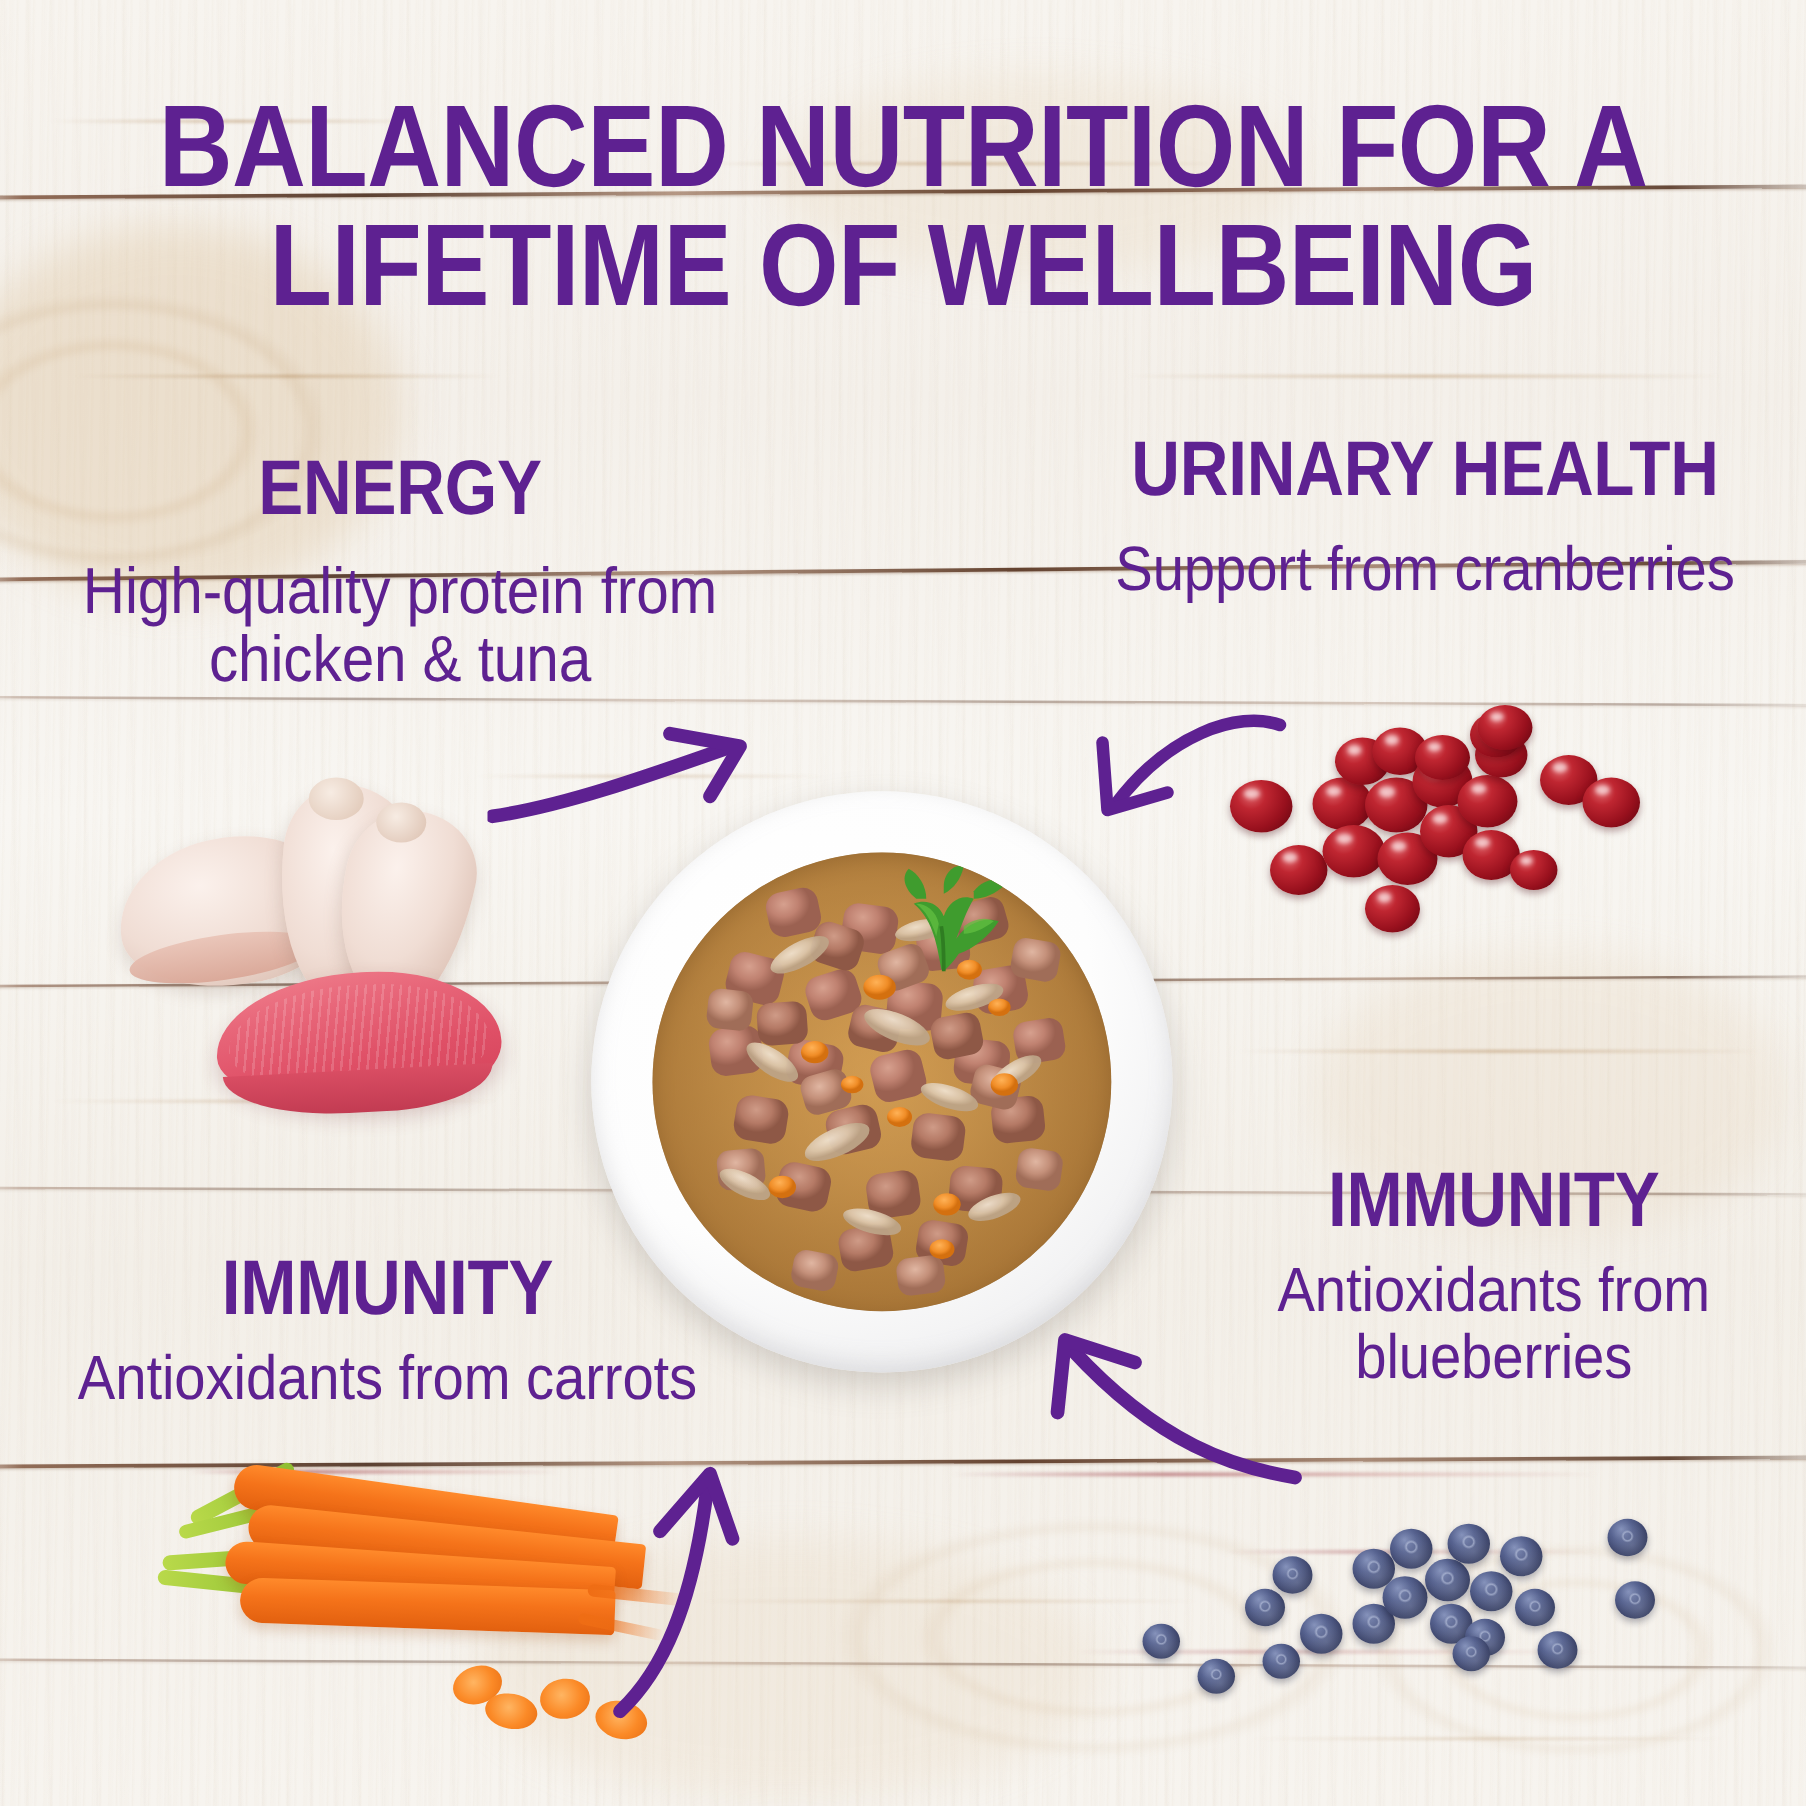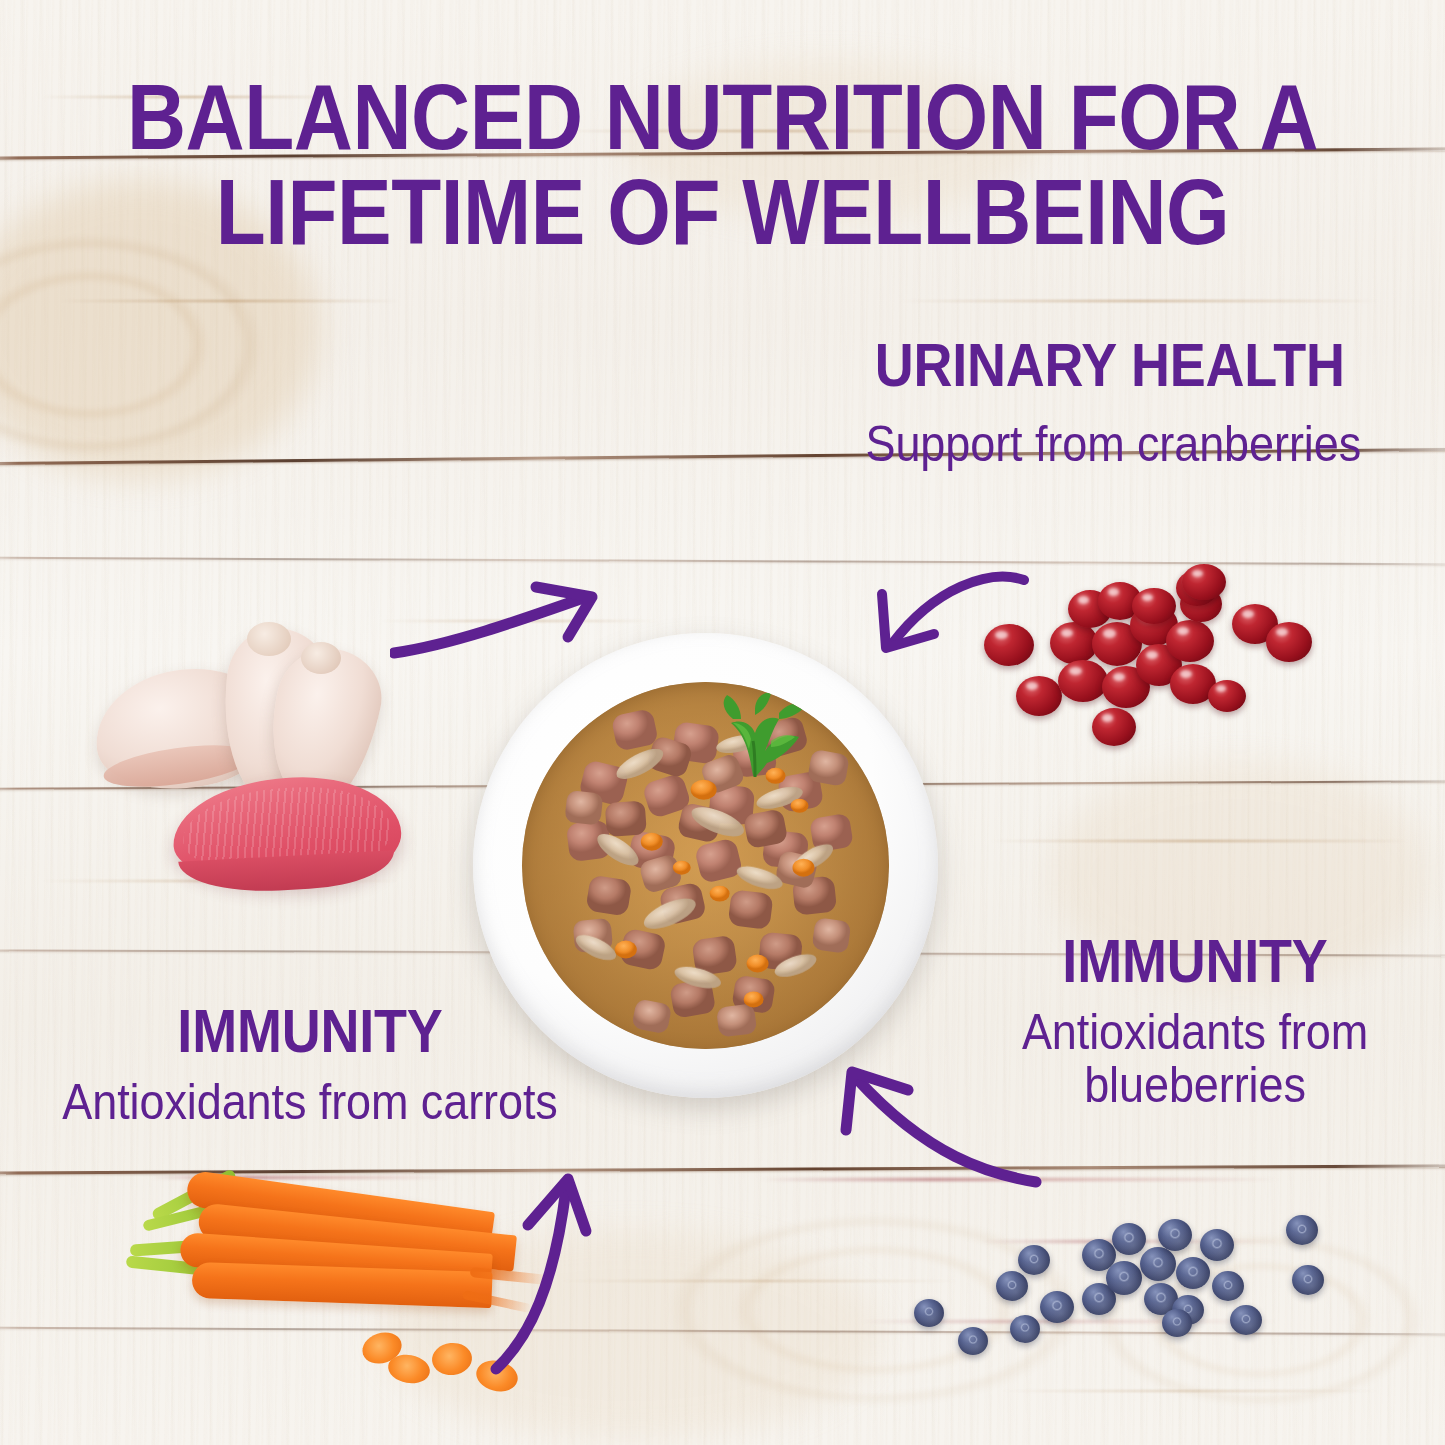--- a/index.html
+++ b/index.html
@@ -126,21 +126,21 @@
     line-height:1.06;
     letter-spacing:-0.1px;
     transform:scaleX(.90);
     display:block;
   }
 
   #blk-energy{left:0;top:360px;width:640px;text-align:center;}
   #blk-energy .ttl{font-size:62px;}
   #blk-energy .sub{font-size:52px;margin-top:24px;}
 
-  #blk-urinary{left:835px;top:334px;width:610px;}
+  #blk-urinary{left:835px;top:345px;width:610px;text-align:center;}
   #blk-urinary .ttl{font-size:62px;}
   #blk-urinary .sub{font-size:50px;margin-top:22px;}
 
   #blk-carrots{left:0;top:1000px;width:620px;text-align:center;}
   #blk-carrots .ttl{font-size:62px;}
   #blk-carrots .sub{font-size:50px;margin-top:14px;}
 
   #blk-blue{left:945px;top:930px;width:500px;text-align:center;}
   #blk-blue .ttl{font-size:62px;}
   #blk-blue .sub{font-size:50px;margin-top:14px;}
@@ -246,20 +246,25 @@
   <div class="stain" style="left:150px;top:1176px;width:300px;"></div>
   <div class="stain" style="left:760px;top:1178px;width:520px;"></div>
   <div class="stain" style="left:980px;top:1240px;width:300px;opacity:.6;"></div>
   <div class="stain" style="left:860px;top:1320px;width:420px;opacity:.5;"></div>
 
   <div class="headline" style="top:70px;">
     <span class="hl-line hl1">BALANCED NUTRITION FOR A</span>
     <span class="hl-line hl2">LIFETIME OF WELLBEING</span>
   </div>
 
+  <div class="blk" id="blk-energy">
+    <span class="ttl">ENERGY</span>
+    <span class="sub">High-quality protein from</span>
+    <span class="sub" style="margin-top:0;">chicken &amp; tuna</span>
+  </div>
 
   <div class="blk" id="blk-urinary">
     <span class="ttl">URINARY HEALTH</span>
     <span class="sub">Support from cranberries</span>
   </div>
 
   <div class="blk" id="blk-carrots">
     <span class="ttl">IMMUNITY</span>
     <span class="sub">Antioxidants from carrots</span>
   </div>

